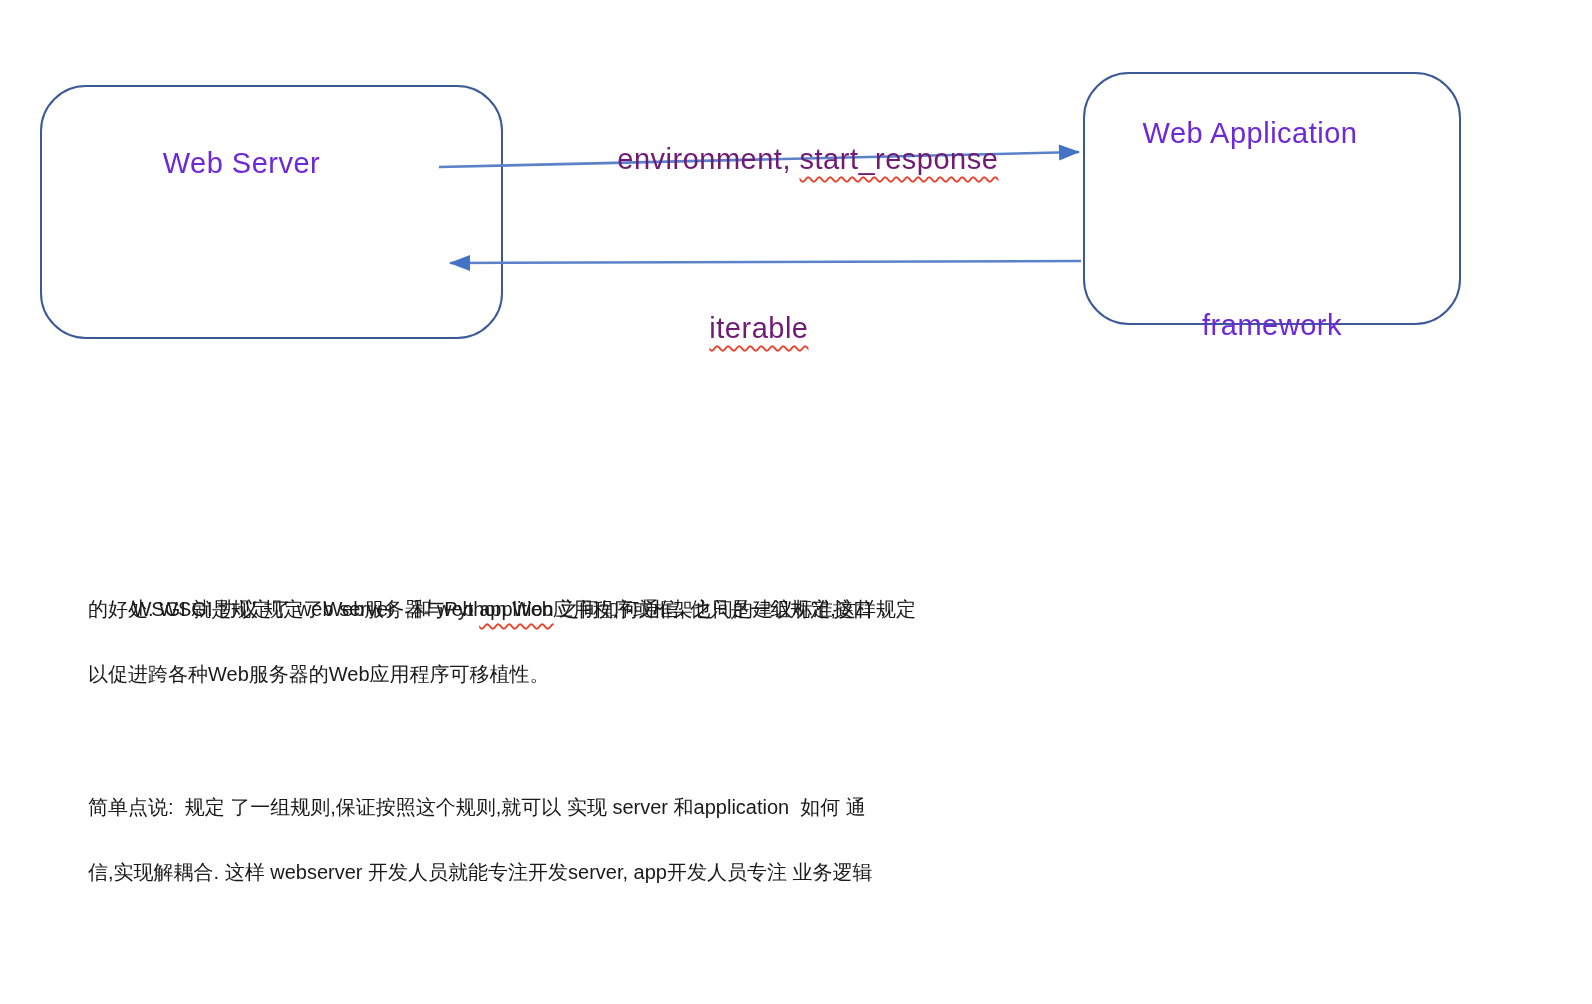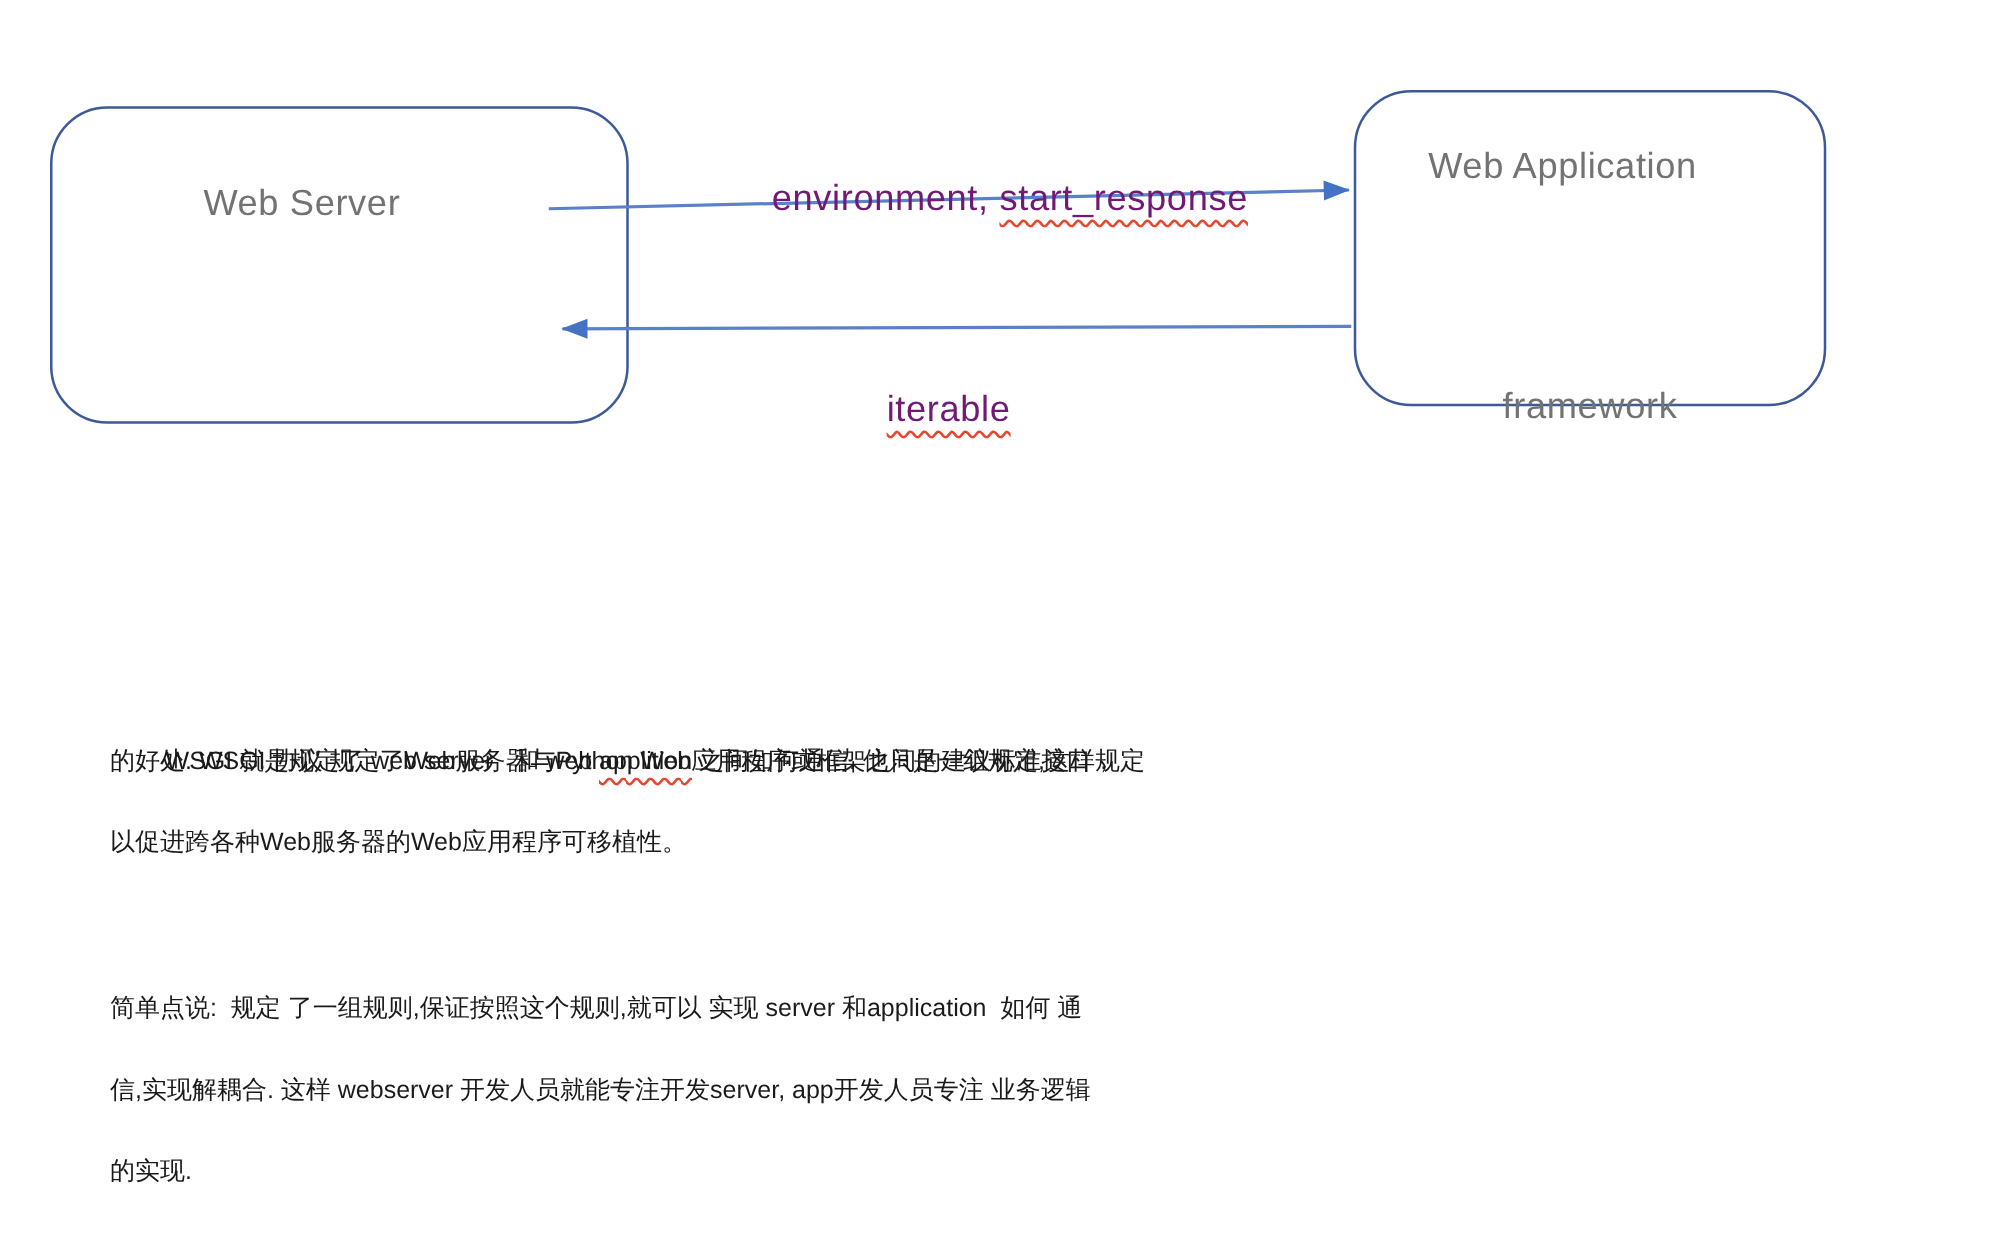--- a/index.html
+++ b/index.html
@@ -28,21 +28,21 @@
     box-sizing: border-box;
   }
   .node-left  { left: 40px;  top: 85px; width: 463px; height: 254px; }
   .node-right { left: 1083px; top: 72px; width: 378px; height: 253px; }
 
   .node-text {
     position: absolute;
     left: 0; width: 100%;
     text-align: center;
     font-size: 29px;
-    color: #737373;
+    color: #6d28d9;
     letter-spacing: 0.5px;
     white-space: pre;
   }
   .node-left  .node-title    { top: 60px;  margin-left: -30px; }
   .node-left  .node-subtitle { top: 183px; margin-left: -26px; }
   .node-right .node-title    { top: 43px;  margin-left: -22px; }
   .node-right .node-subtitle { top: 200px; margin-top: 35px; }
 
   .arrow-svg { position: absolute; left: 0; top: 0; pointer-events: none; }
 
@@ -122,18 +122,17 @@
       <div class="text-line">
         <span>WSGI 就是规定了 web server   和 web </span><span class="squiggle">applition</span><span> 之间如何通信. 他只是一组规定,这样规定</span>
       </div>
       <div class="text-line">的好处. WSGI 协议 规定了Web服务器与Python Web应用程序或框架之间的建议标准接口，</div>
       <div class="text-line">以促进跨各种Web服务器的Web应用程序可移植性。</div>
     </div>
 
     <div class="para-gap">
       <div class="text-line">简单点说:  规定 了一组规则,保证按照这个规则,就可以 实现 server 和application  如何 通</div>
       <div class="text-line">信,实现解耦合. 这样 webserver 开发人员就能专注开发server, app开发人员专注 业务逻辑</div>
-      <div class="text-line">的实现.</div>
     </div>
 
   </div>
 
 </div>
 
 </body></html>

